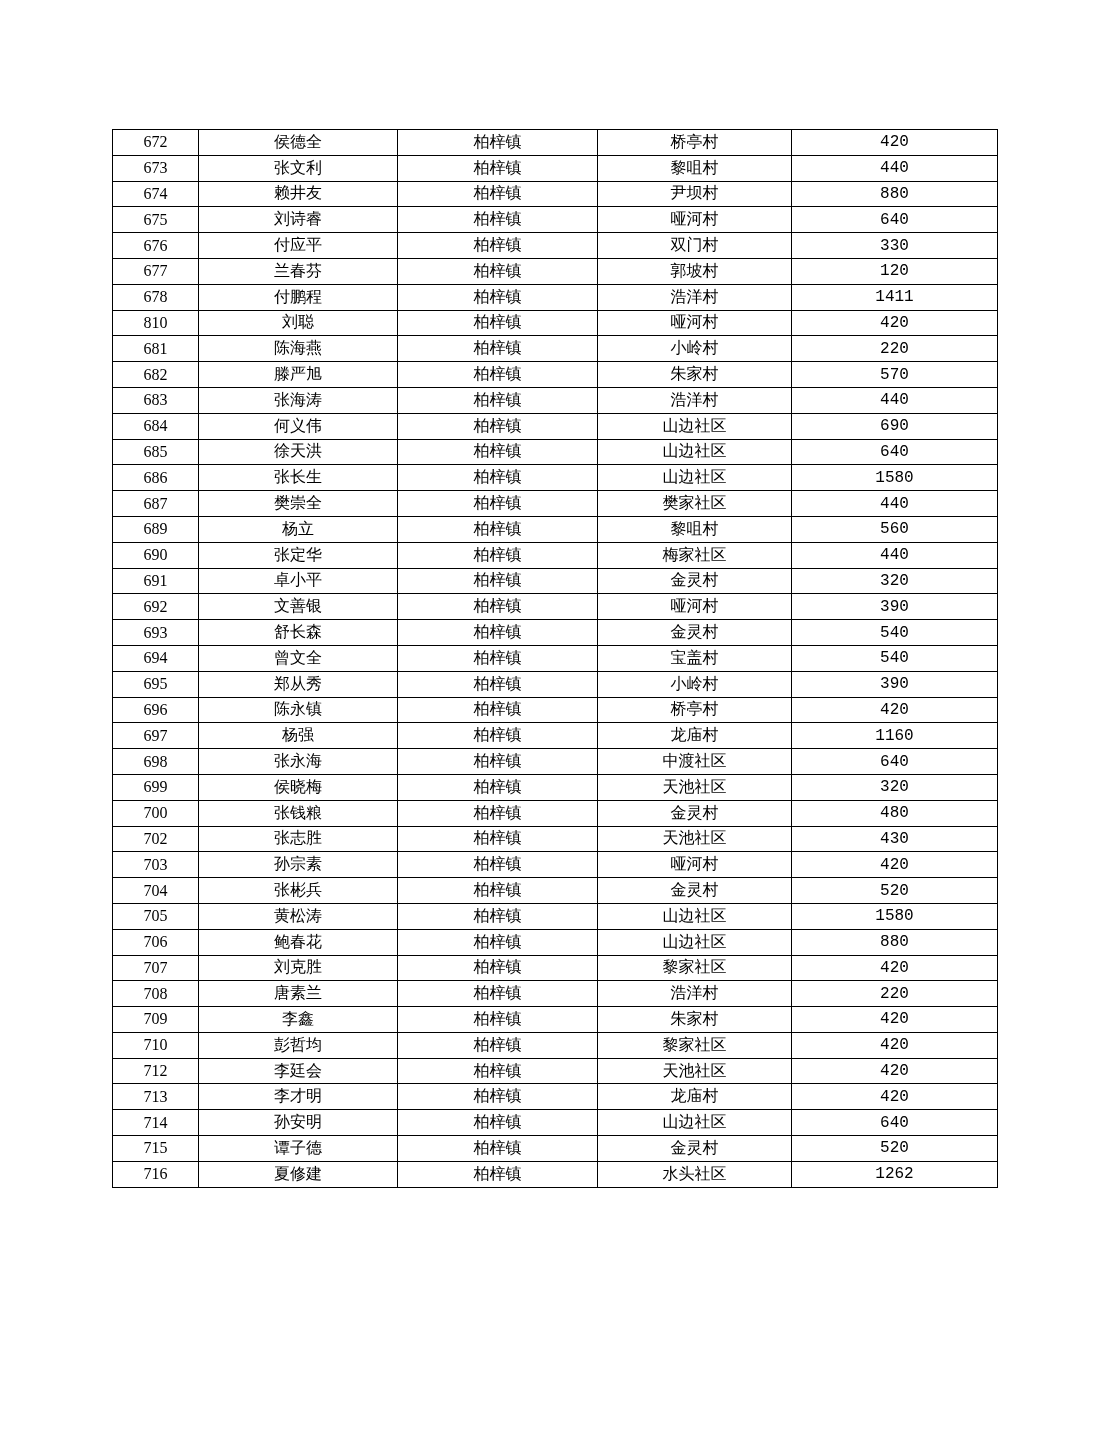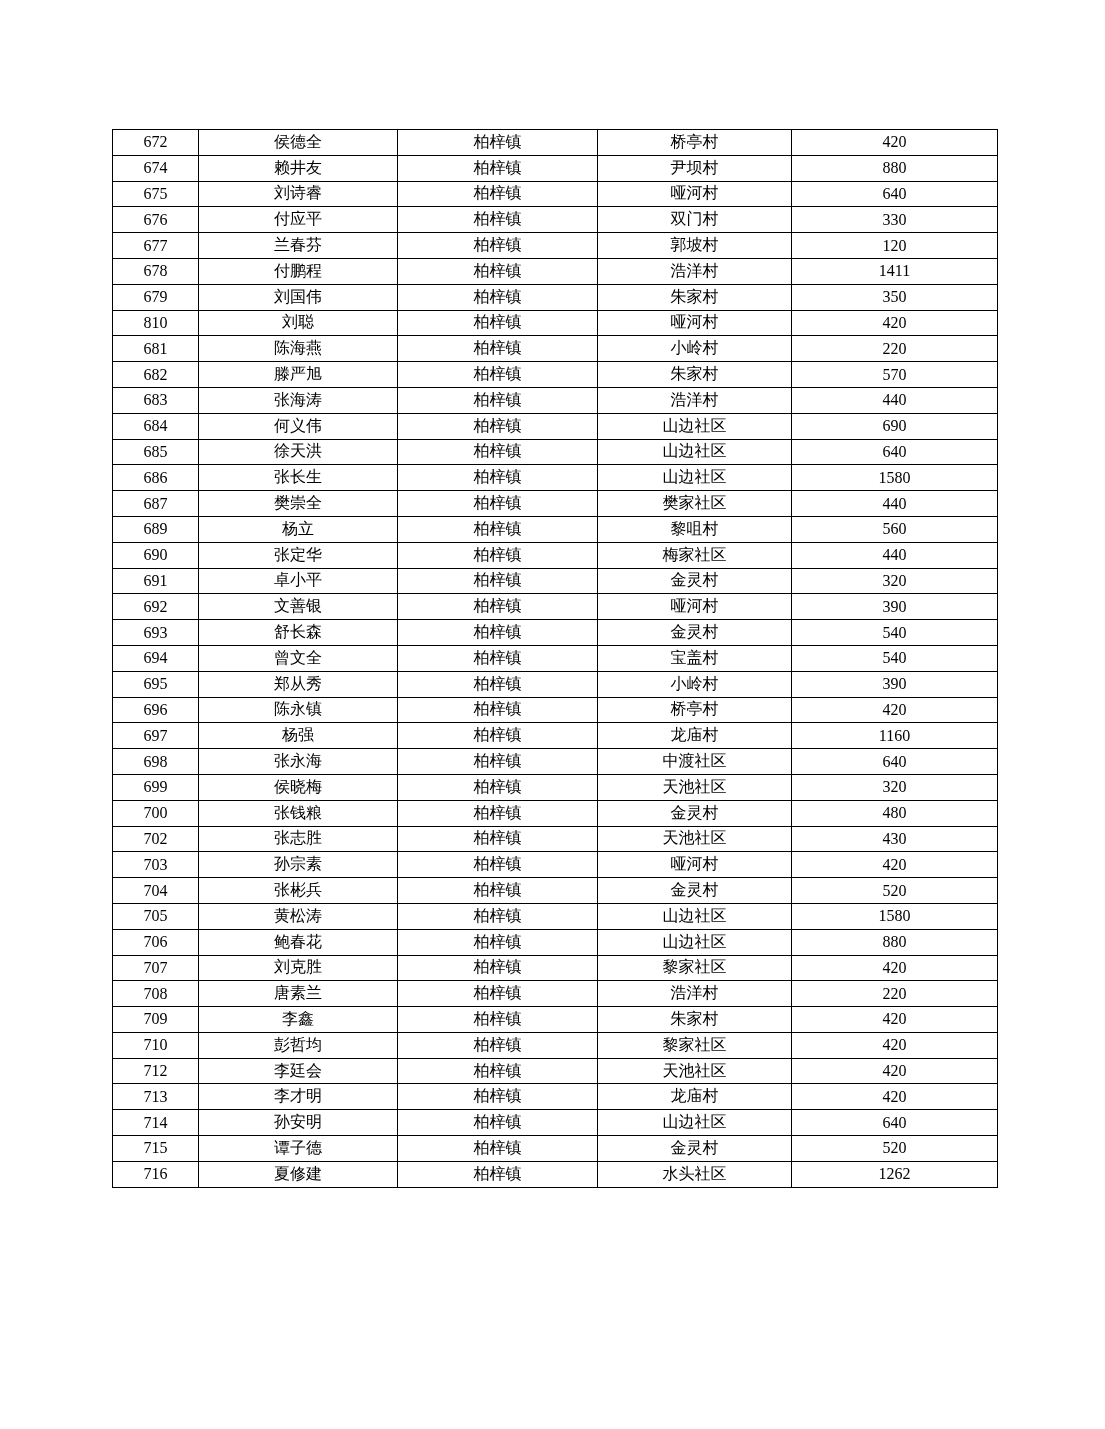--- a/index.html
+++ b/index.html
@@ -34,21 +34,21 @@
     border: 1px solid #000000;
     text-align: center;
     vertical-align: middle;
     font-size: 16px;
     height: 24.8px;
     padding: 0 2px;
     white-space: nowrap;
     overflow: hidden;
   }
   td.col-no     { font-family: "Liberation Serif", serif; }
-  td.col-amount { font-family: Liberation Serif, serif; }
+  td.col-amount { font-family: Liberation Mono, monospace; }
 </style>
 </head>
 <body>
 
 <div class="page">
   <table class="records">
     <colgroup>
       <col style="width:86px">
       <col style="width:199px">
       <col style="width:200px">
@@ -57,20 +57,27 @@
     </colgroup>
     <tbody>
         <tr>
           <td class="col-no">672</td>
           <td class="col-name">侯德全</td>
           <td class="col-town">柏梓镇</td>
           <td class="col-village">桥亭村</td>
           <td class="col-amount">420</td>
         </tr>
         <tr>
+          <td class="col-no">673</td>
+          <td class="col-name">张文利</td>
+          <td class="col-town">柏梓镇</td>
+          <td class="col-village">黎咀村</td>
+          <td class="col-amount">440</td>
+        </tr>
+        <tr>
           <td class="col-no">674</td>
           <td class="col-name">赖井友</td>
           <td class="col-town">柏梓镇</td>
           <td class="col-village">尹坝村</td>
           <td class="col-amount">880</td>
         </tr>
         <tr>
           <td class="col-no">675</td>
           <td class="col-name">刘诗睿</td>
           <td class="col-town">柏梓镇</td>
@@ -90,27 +97,20 @@
           <td class="col-town">柏梓镇</td>
           <td class="col-village">郭坡村</td>
           <td class="col-amount">120</td>
         </tr>
         <tr>
           <td class="col-no">678</td>
           <td class="col-name">付鹏程</td>
           <td class="col-town">柏梓镇</td>
           <td class="col-village">浩洋村</td>
           <td class="col-amount">1411</td>
-        </tr>
-        <tr>
-          <td class="col-no">679</td>
-          <td class="col-name">刘国伟</td>
-          <td class="col-town">柏梓镇</td>
-          <td class="col-village">朱家村</td>
-          <td class="col-amount">350</td>
         </tr>
         <tr>
           <td class="col-no">810</td>
           <td class="col-name">刘聪</td>
           <td class="col-town">柏梓镇</td>
           <td class="col-village">哑河村</td>
           <td class="col-amount">420</td>
         </tr>
         <tr>
           <td class="col-no">681</td>

